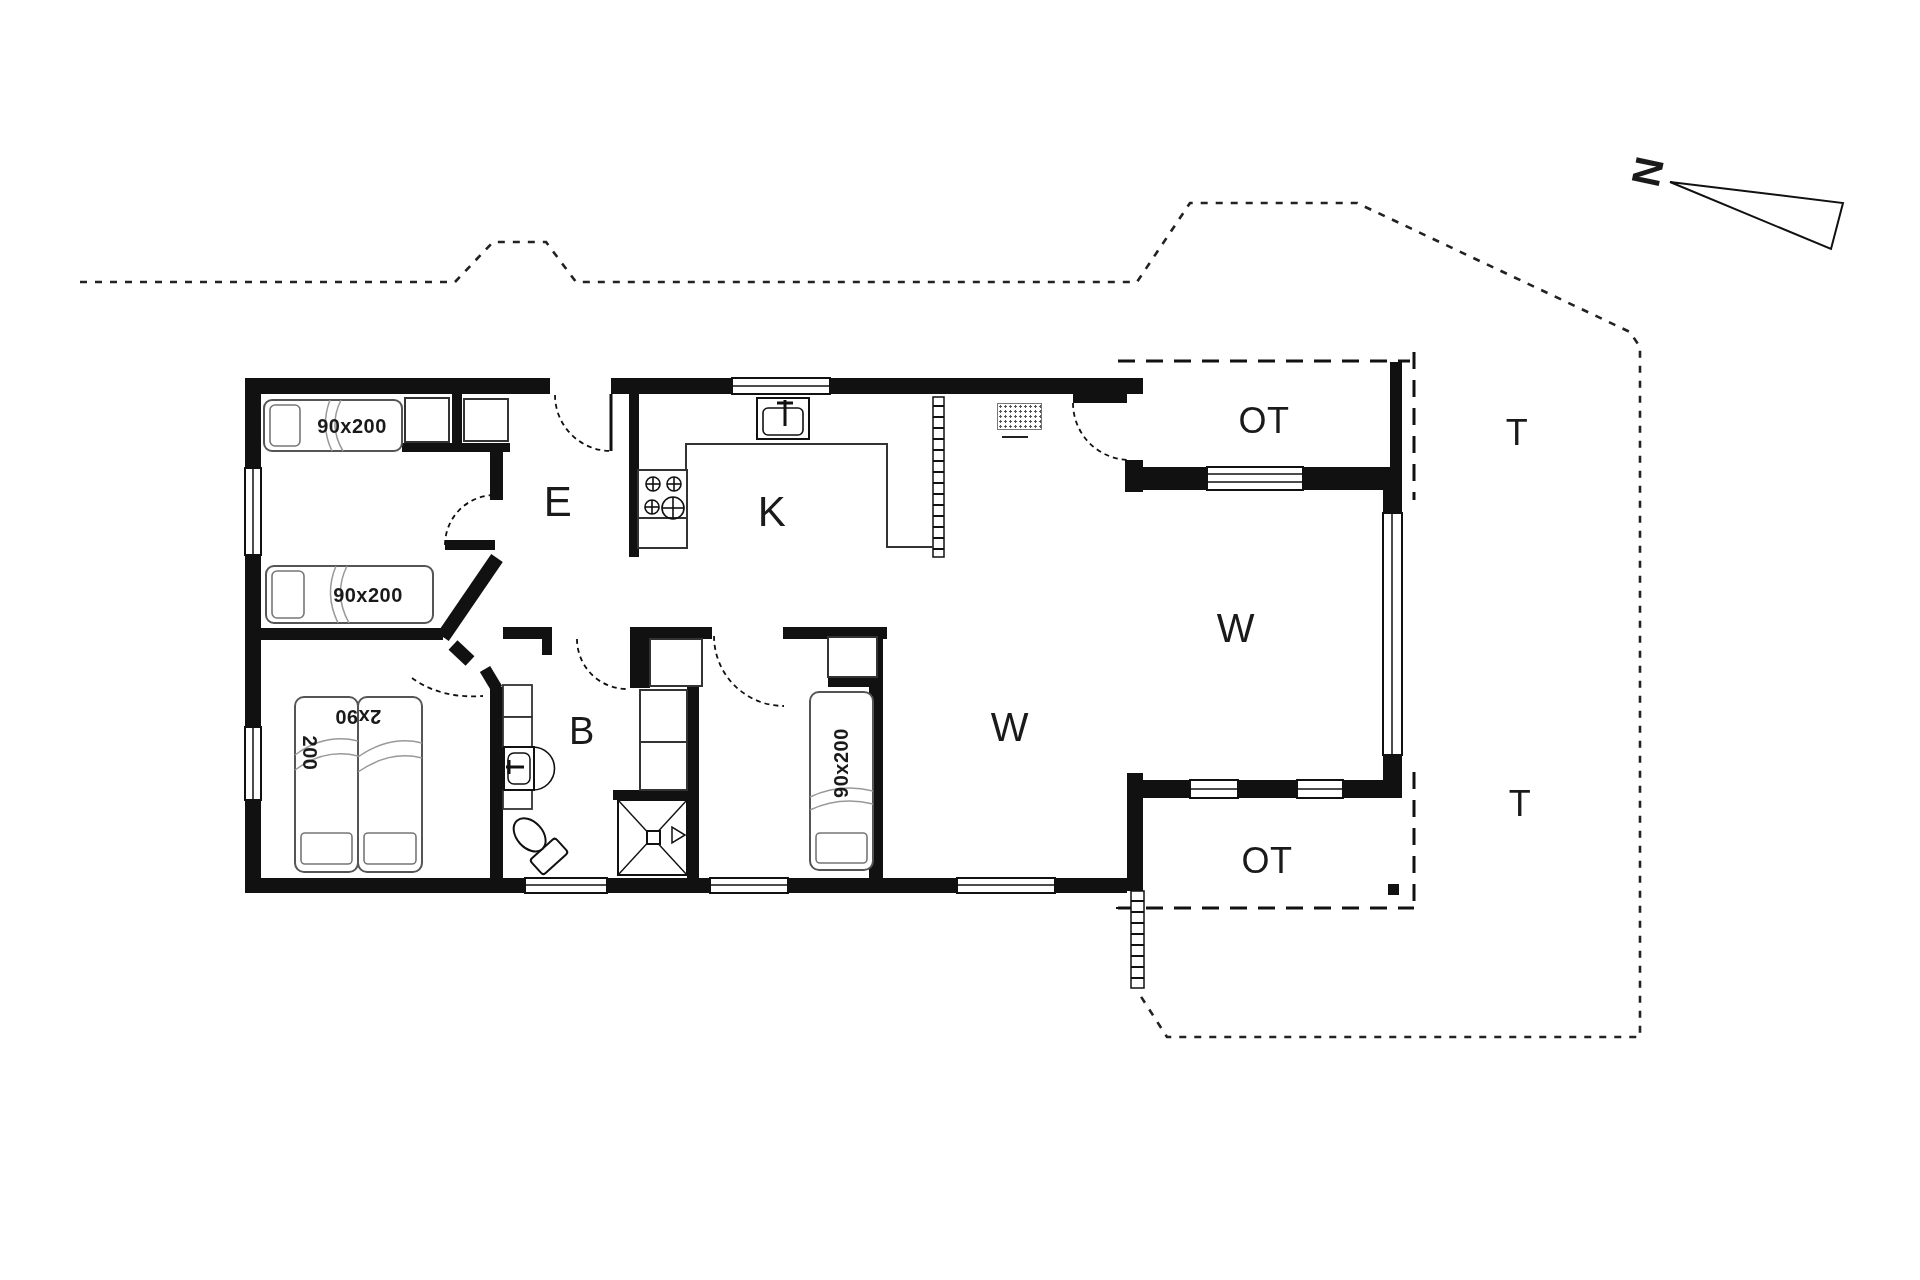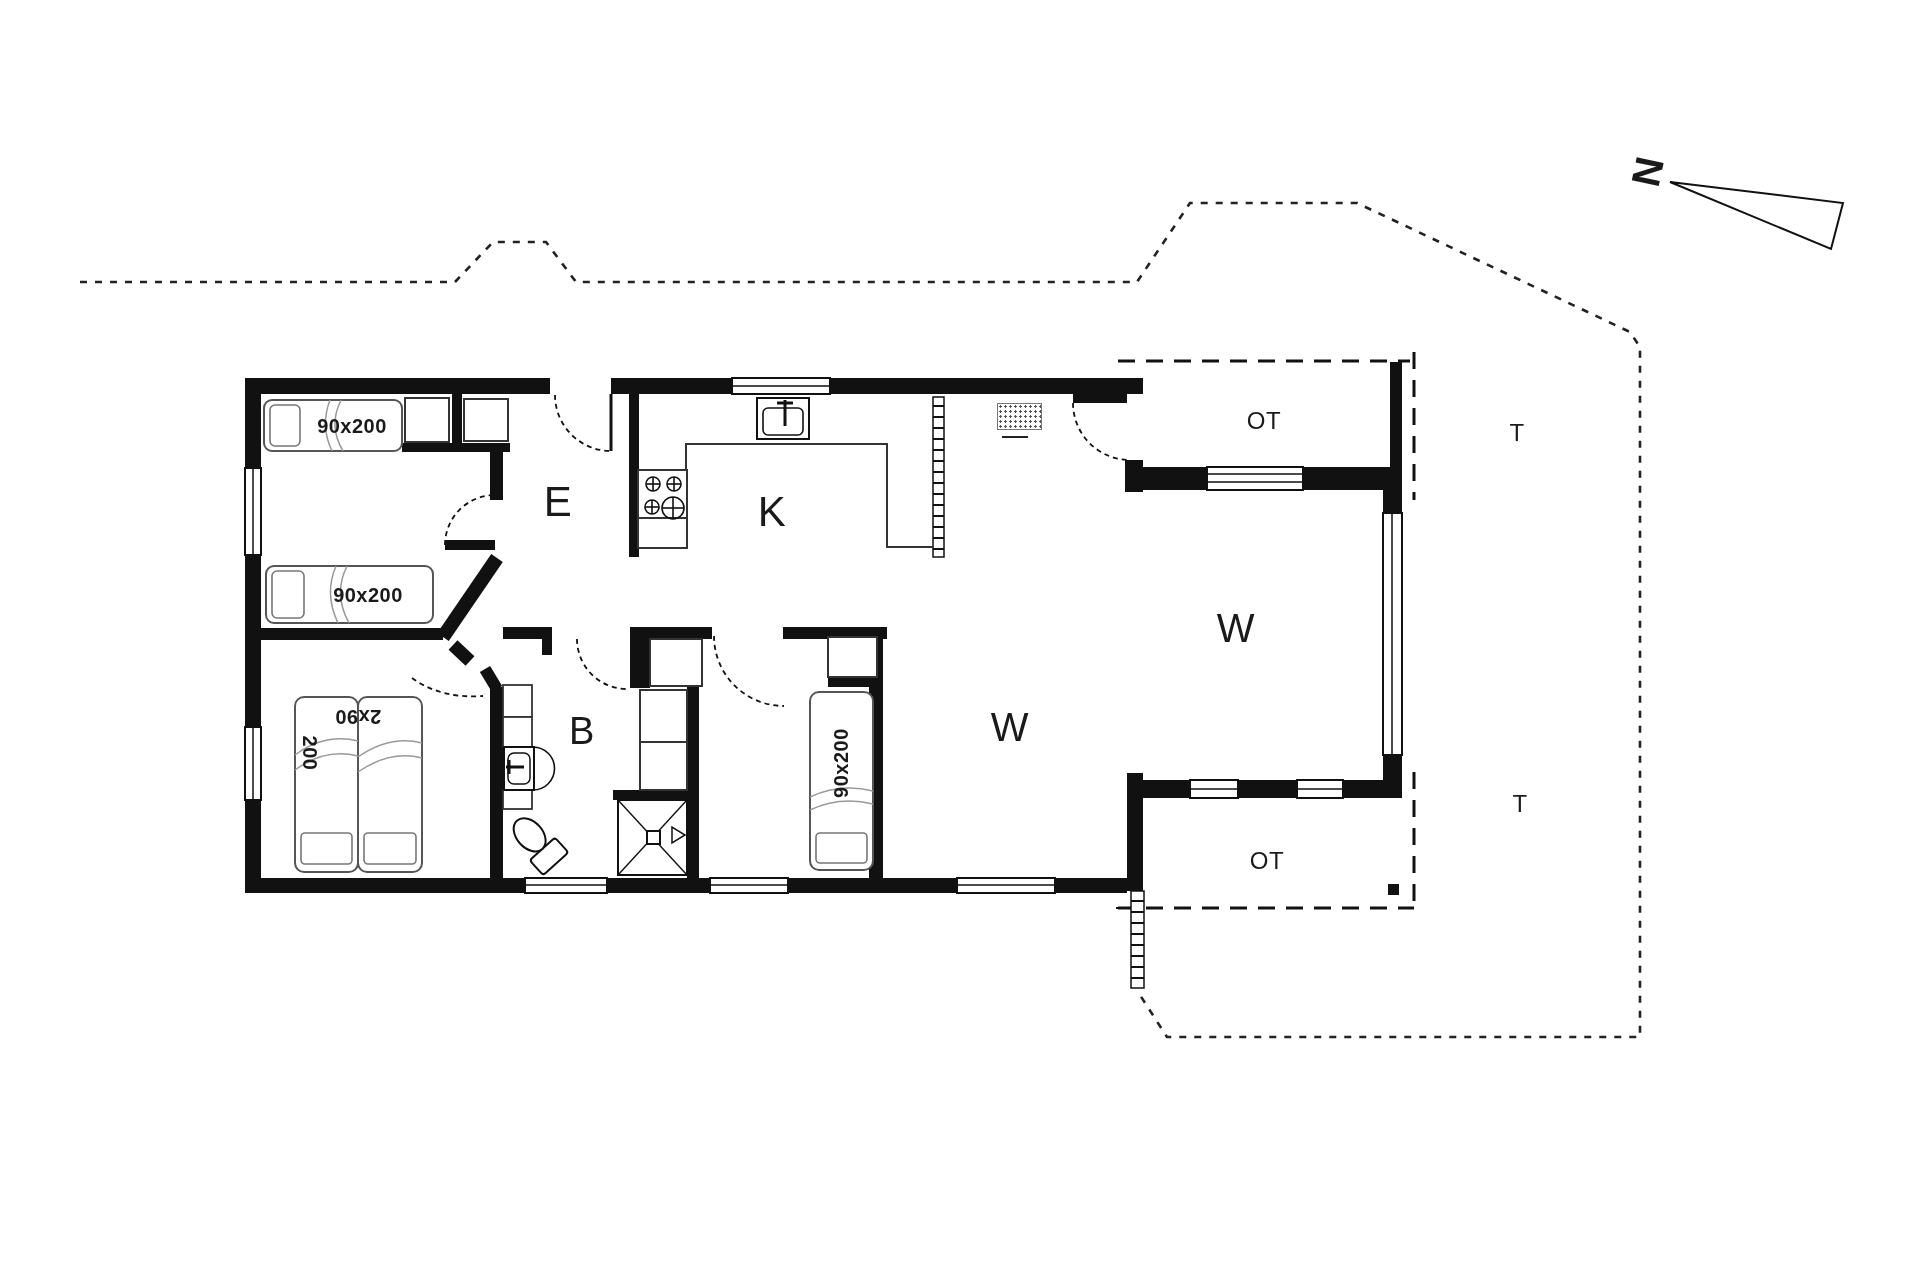--- a/index.html
+++ b/index.html
@@ -1,21 +1,21 @@
 <!DOCTYPE html>
 <html><head>
 <meta charset="utf-8">
 <style>
   html,body{margin:0;padding:0;background:#fff;}
   #page{position:relative;width:1920px;height:1280px;background:#ffffff;overflow:hidden;
         font-family:"Liberation Sans", sans-serif;color:#111;}
   .lbl{position:absolute;transform:translate(-50%,-50%);white-space:nowrap;color:#1a1a1a;
        line-height:1;letter-spacing:0.5px;}
   .room{font-size:38px;font-weight:400;}
-  .ot{font-size:24px;font-weight:400;}
+  .ot{font-size:36px;font-weight:400;}
   .bed{font-size:20px;font-weight:700;letter-spacing:0.5px;}
   .rot90{transform:translate(-50%,-50%) rotate(90deg);}
   .rotm90{transform:translate(-50%,-50%) rotate(-90deg);}
   .rot180{transform:translate(-50%,-50%) rotate(180deg);}
   .north{font-size:40px;font-weight:700;transform:translate(-50%,-50%) rotate(102deg);}
   #fireplace{position:absolute;left:997px;top:403px;width:43px;height:25px;
      background-image:radial-gradient(#555 1px, transparent 1.2px);
      background-size:5px 5px;border:1px solid #777;}
   #fireplace-line{position:absolute;left:1002px;top:436px;width:26px;height:0;border-top:2px solid #222;}
   svg{position:absolute;left:0;top:0;}

